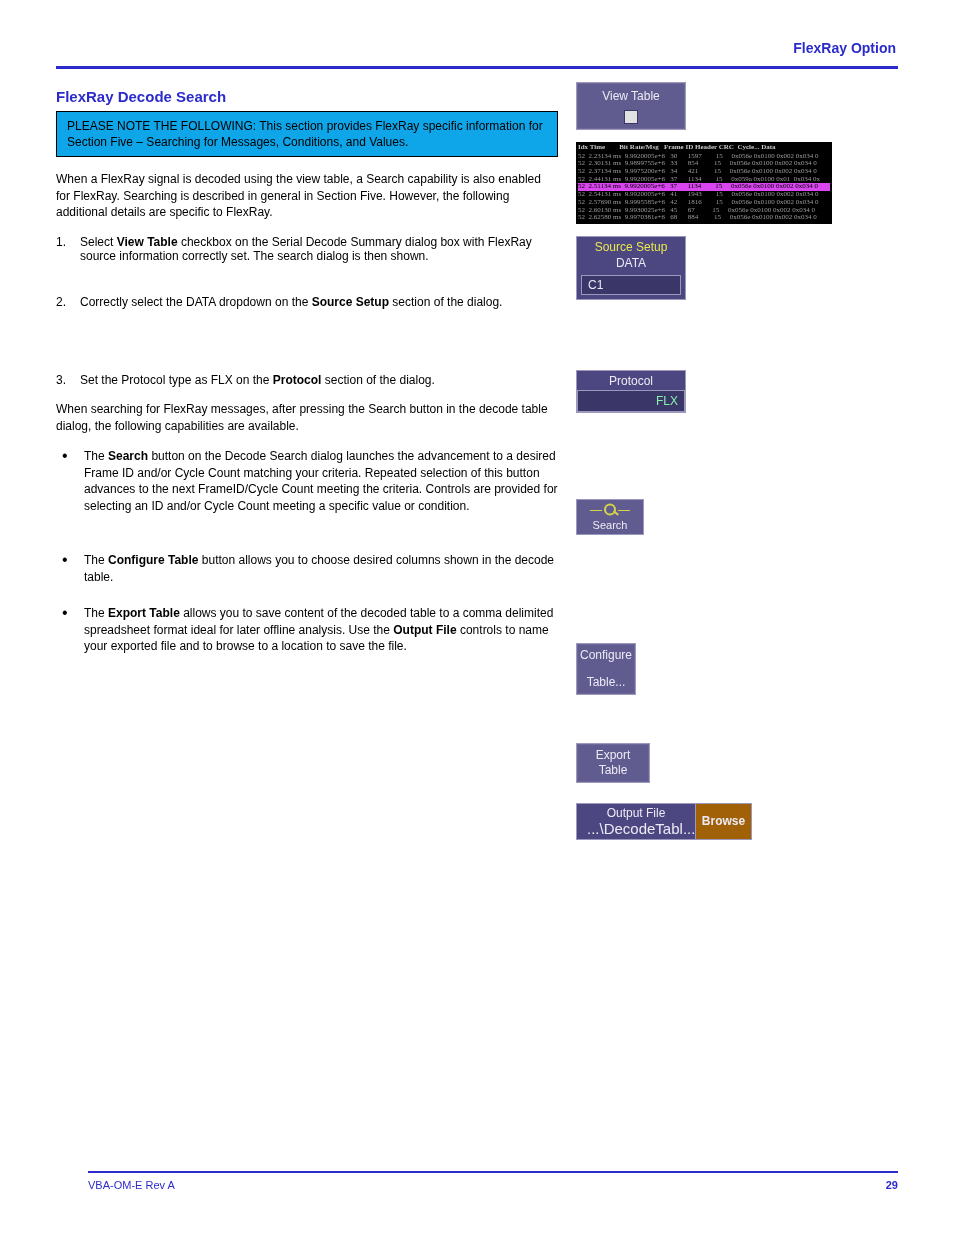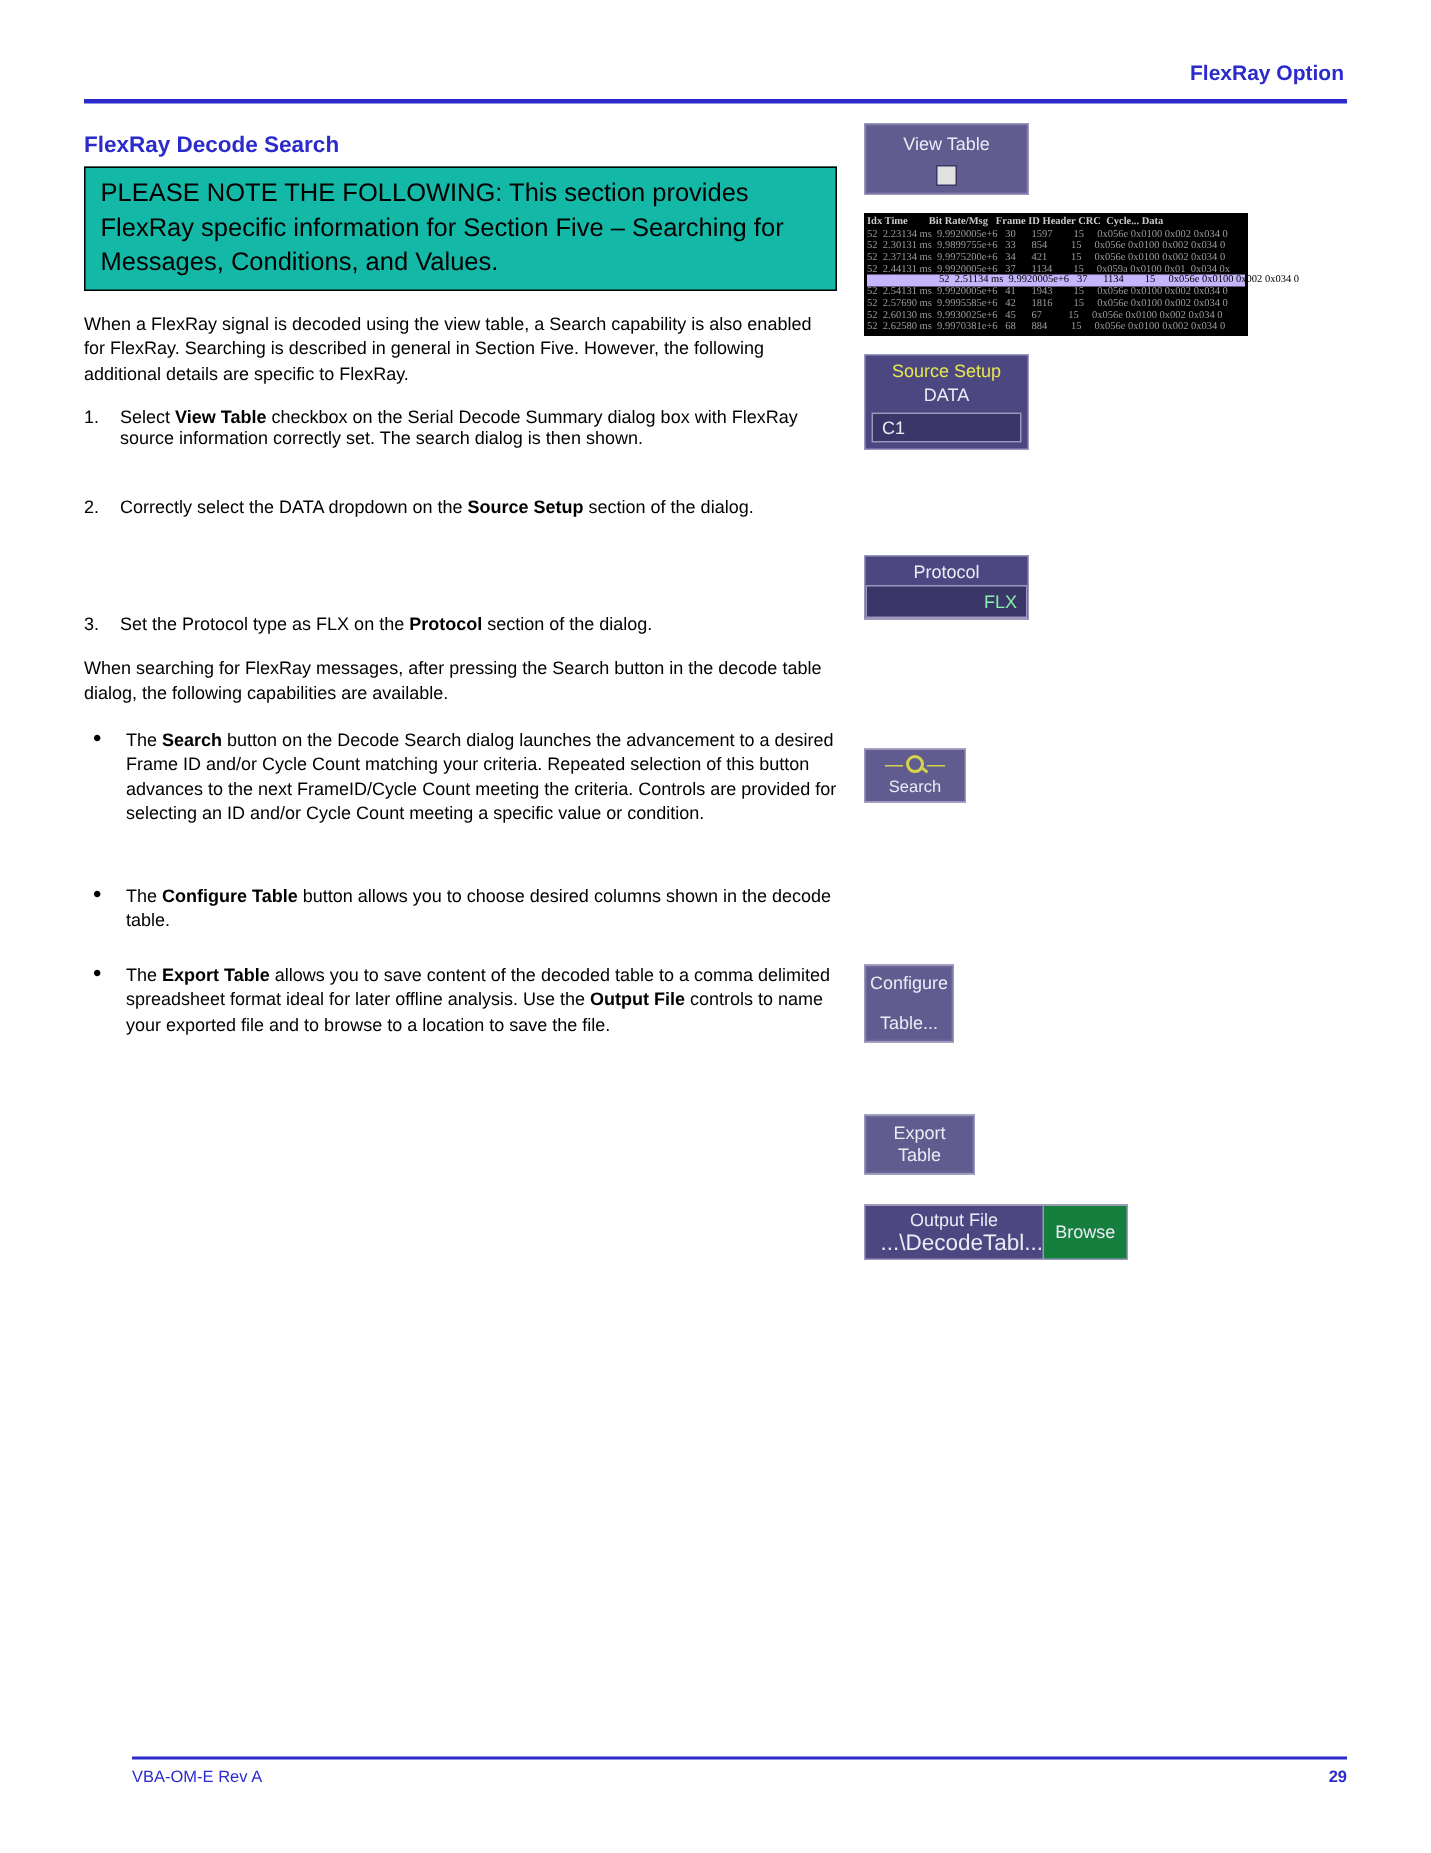--- a/index.html
+++ b/index.html
@@ -32,23 +32,23 @@
     padding-right: 2px;
   }
   .section-title {
     font-size: 15px;
     font-weight: bold;
     color: #2b2bcc;
     margin: 8px 0 6px 0;
   }
   .callout {
     border: 1px solid #000;
-    background: #14b8a6;
+    background: #0ea5e9;
     padding: 6px 10px;
-    font-size: 17px;
+    font-size: 12px;
     margin: 6px 0 14px 0;
     width: 502px;
     line-height: 1.35;
   }
   .two-col {
     display: flex;
     gap: 18px;
     margin-top: 11px;
   }
   .left-col { flex: 0 0 502px; }
@@ -126,37 +126,38 @@
     display:inline-flex; align-items:stretch;
   }
   .group-outfile .labelpane {
     background:#4d4781; border:1px solid #9b97bd; color:#eceaf5; font-size:12px;
     padding:2px 10px 2px 10px; text-align:center; width:120px;
   }
   .group-outfile .labelpane .path {
     font-size:15px; color:#eceaf5;
   }
   .group-outfile .browse {
-    background:#15803d; border:1px solid #9b97bd; border-left:none; color:#eceaf5;
+    background:#a16207; border:1px solid #9b97bd; border-left:none; color:#eceaf5;
     font-size:12px; display:flex; align-items:center; justify-content:center;
     width:56px;
+    font-weight:bold;
   }
   .table-preview {
     width: 256px;
     background:#000;
     color:#bfbfbf;
     font-family: Liberation Serif, serif;
     font-size: 7px;
     line-height:1.1;
     padding:2px 2px;
     margin-bottom:6px;
   }
   .table-preview .hdr { color:#c8c8c8; font-weight:bold; white-space:pre; margin-bottom:1px; }
   .table-preview .row { color:#9b9b9b; white-space:pre; }
-  .table-preview .row.hi { background:#c4b5fd; color:#000;padding-left:48px; }
+  .table-preview .row.hi { background:#d946ef; color:#000; }
   .right-block { margin-bottom: 12px; }
   .spacer-s { height:8px; }
   .spacer-m { height:26px; }
   .spacer-l { height:58px; }
   .bottom-rule {
     height:2px; background:#2b2bcc; width:100%; margin-top:10px;
   }
   .footer {
     display:flex; justify-content:space-between; font-size:11px;
     margin-top:6px; padding-bottom:4px;

